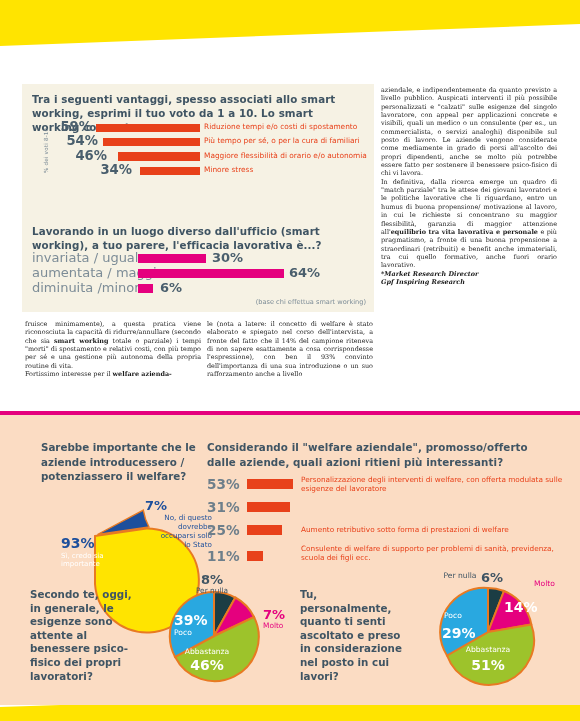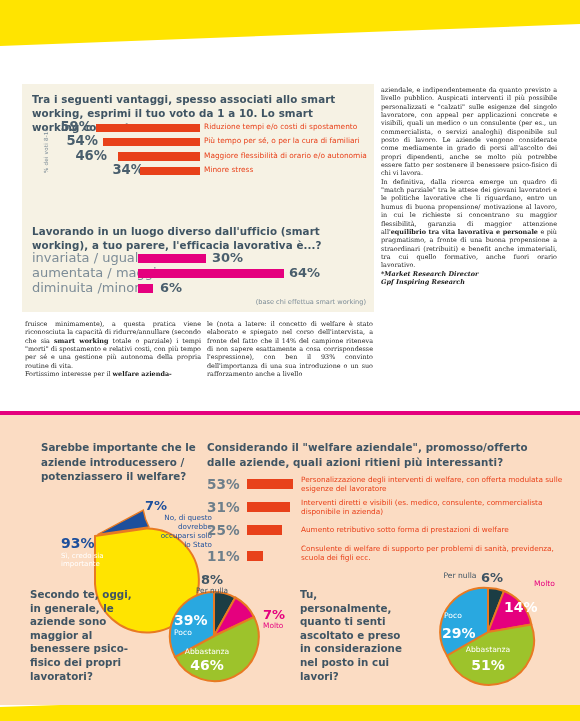--- a/index.html
+++ b/index.html
@@ -126,21 +126,21 @@
         <div class="pct" style="left:6px;width:40px;">54%</div>
         <div class="bar" style="left:51px;width:97px;"></div>
         <div class="lab">Più tempo per sé, o per la cura di familiari</div>
       </div>
       <div class="row-r">
         <div class="pct" style="left:15px;width:40px;">46%</div>
         <div class="bar" style="left:66px;width:82px;"></div>
         <div class="lab">Maggiore flessibilità di orario e/o autonomia</div>
       </div>
       <div class="row-r">
-        <div class="pct" style="left:52px;width:40px;">34%</div>
+        <div class="pct" style="left:40px;width:40px;">34%</div>
         <div class="bar" style="left:88px;width:60px;"></div>
         <div class="lab">Minore stress</div>
       </div>
     </div>
   </div>
 
   <div class="blk2">
     <div class="q-head">Lavorando in un luogo diverso dall'ufficio (smart working), a tuo parere, l'efficacia lavorativa è...?</div>
 
     <div class="bar-rows-m">
@@ -206,37 +206,36 @@
     <div class="pq">Considerando il "welfare aziendale", promosso/offerto dalle aziende, quali azioni ritieni più interessanti?</div>
     <div class="rows3">
       <div class="row3">
         <div class="pct">53%</div>
         <div class="bar" style="width:46px;"></div>
         <div class="lab">Personalizzazione degli interventi di welfare, con offerta modulata sulle esigenze del lavoratore</div>
       </div>
       <div class="row3">
         <div class="pct">31%</div>
         <div class="bar" style="width:43px;"></div>
-        <div class="lab">Interventi diretti e visibili (es. medico, consulente, commercialista disponibile in azienda)</div>
       </div>
       <div class="row3">
         <div class="pct">25%</div>
         <div class="bar" style="width:35px;"></div>
         <div class="lab" style="top:5px;">Aumento retributivo sotto forma di prestazioni di welfare</div>
       </div>
       <div class="row3">
         <div class="pct" style="top:6px;">11%</div>
         <div class="bar" style="width:16px;top:8px;"></div>
         <div class="lab">Consulente di welfare di supporto per problemi di sanità, previdenza, scuola dei figli ecc.</div>
       </div>
     </div>
   </div>
 
   <div class="pie-wrap" style="left:30px;top:588px;width:265px;">
-    <div class="pie-q" style="width:112px;line-height:13.6px;">Secondo te, oggi, in generale, le aziende sono maggior al benessere psico-fisico dei propri lavoratori?</div>
+    <div class="pie-q" style="width:112px;line-height:13.6px;">Secondo te, oggi, in generale, le esigenze sono attente al benessere psico-fisico dei propri lavoratori?</div>
     <svg width="150" height="128" viewBox="0 0 150 128" style="position:absolute;left:120px;top:-14px;">
       <g>
 
         <path d="M 64 62 L 64 18 A 44 44 0 0 1 85.3 23.5 Z" fill="#1b3d44" stroke="#e87a22" stroke-width="2"></path>
         <path d="M 64 62 L 85.3 23.5 A 44 44 0 0 1 104.0 43.0 Z" fill="#e5007e" stroke="#e87a22" stroke-width="2"></path>
         <path d="M 64 62 L 104.0 43.0 A 44 44 0 0 1 25.0 82.8 Z" fill="#9dc32b" stroke="#e87a22" stroke-width="2"></path>
         <path d="M 64 62 L 25.0 82.8 A 44 44 0 0 1 64 18 Z" fill="#29a8e0" stroke="#e87a22" stroke-width="2"></path>
       </g>
       <text class="sl-val" x="62" y="10" font-size="13" fill="#3f5463" text-anchor="middle">8%</text>
       <text class="sl-nm" x="62" y="19" font-size="7.4" fill="#3f5463" text-anchor="middle">Per nulla</text>

